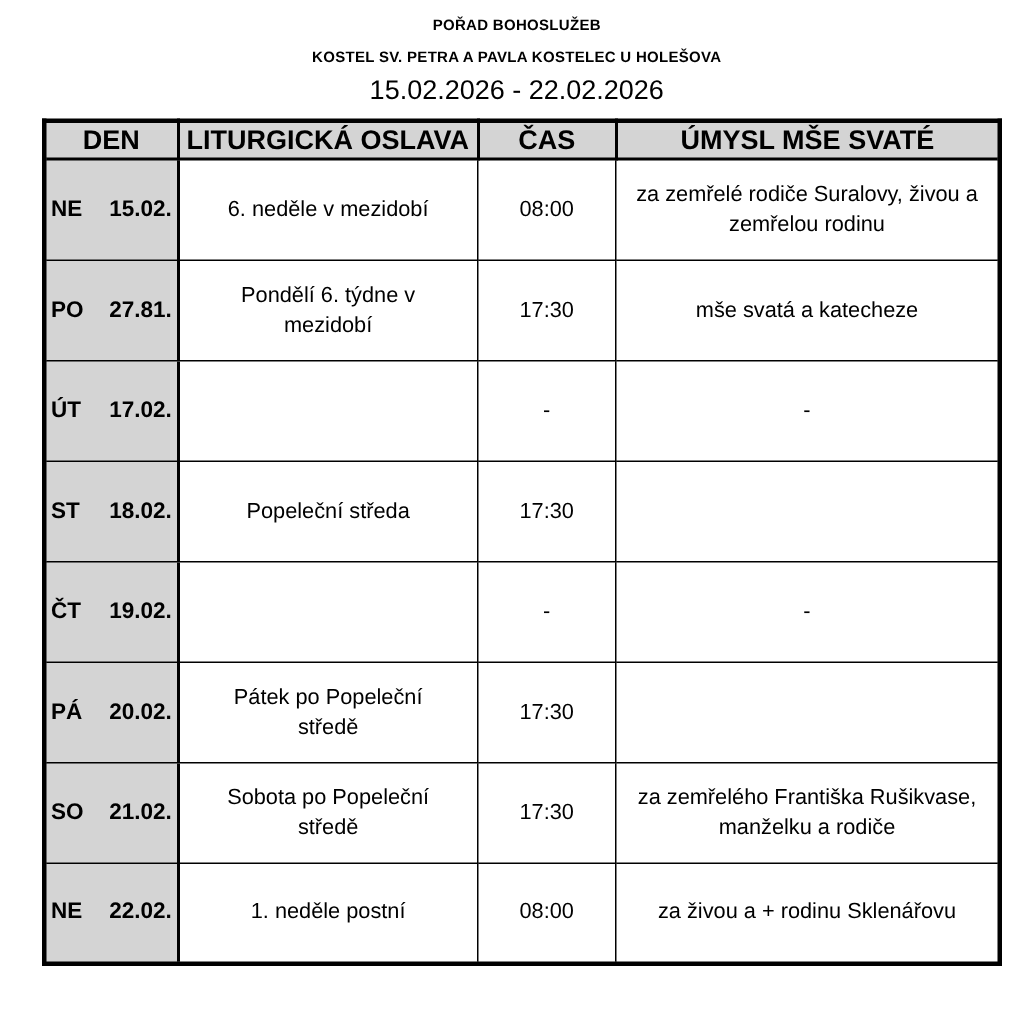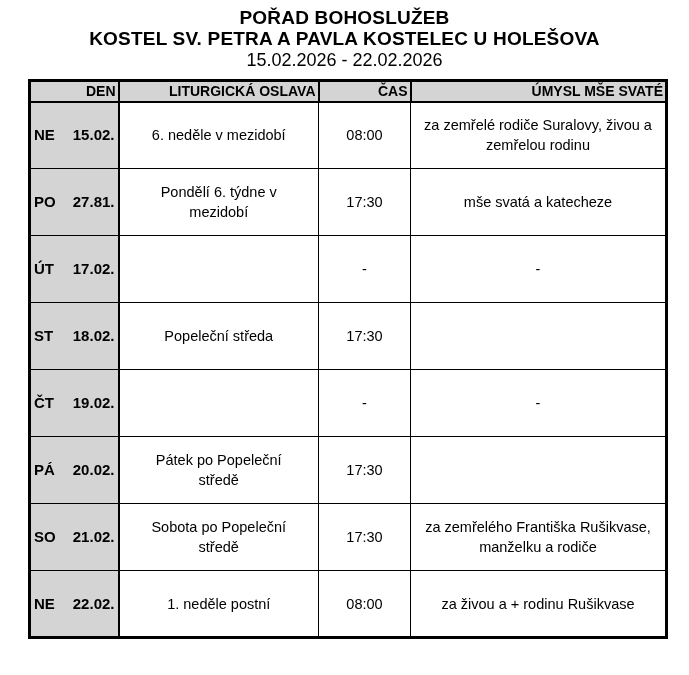--- a/index.html
+++ b/index.html
@@ -10,44 +10,44 @@
     color: #000000;
     font-family: "Liberation Sans", sans-serif;
     overflow: hidden;
   }
   .doc-header {
     text-align: center;
     padding-top: 7px;
   }
   .doc-title {
     font-weight: bold;
-    font-size: 19px;
+    font-size: 10px;
     line-height: 21px;
     letter-spacing: 0.2px;
   }
   .doc-daterange {
     font-size: 18px;
     line-height: 20px;
     margin-top: 1px;
   }
   table.schedule {
     border-collapse: collapse;
     table-layout: fixed;
     width: 637px;
     margin: 9px 0 0 28px;
     border: 3px solid #000;
   }
   th {
     background: var(--cell-gray, #d4d4d4);
     border: 2px solid #000;
     font-weight: bold;
-    font-size: 14px;
+    font-size: 18px;
     height: 21px;
     padding: 1px 2px;
-    text-align: right;
+    text-align: center;
     vertical-align: middle;
   }
   col.col-day  { width: 89px; }
   col.col-lit  { width: 200px; }
   col.col-time { width: 92px; }
   col.col-int  { width: 256px; }
   td {
     border: 1px solid #000;
     height: 67px;
     text-align: center;
@@ -184,17 +184,17 @@
 
   <tr>
     <td class="day-cell">
       <span class="day-wrap">
         <span>NE</span>
         <span>22.02.</span>
       </span>
     </td>
     <td class="lit-cell">1. neděle postní</td>
     <td class="time-cell">08:00</td>
-    <td class="int-cell">za živou a + rodinu Rušikvase</td>
+    <td class="int-cell">za živou a + rodinu Sklenářovu</td>
   </tr>
 </tbody>
   </table>
 </div>
 
 </body></html>

